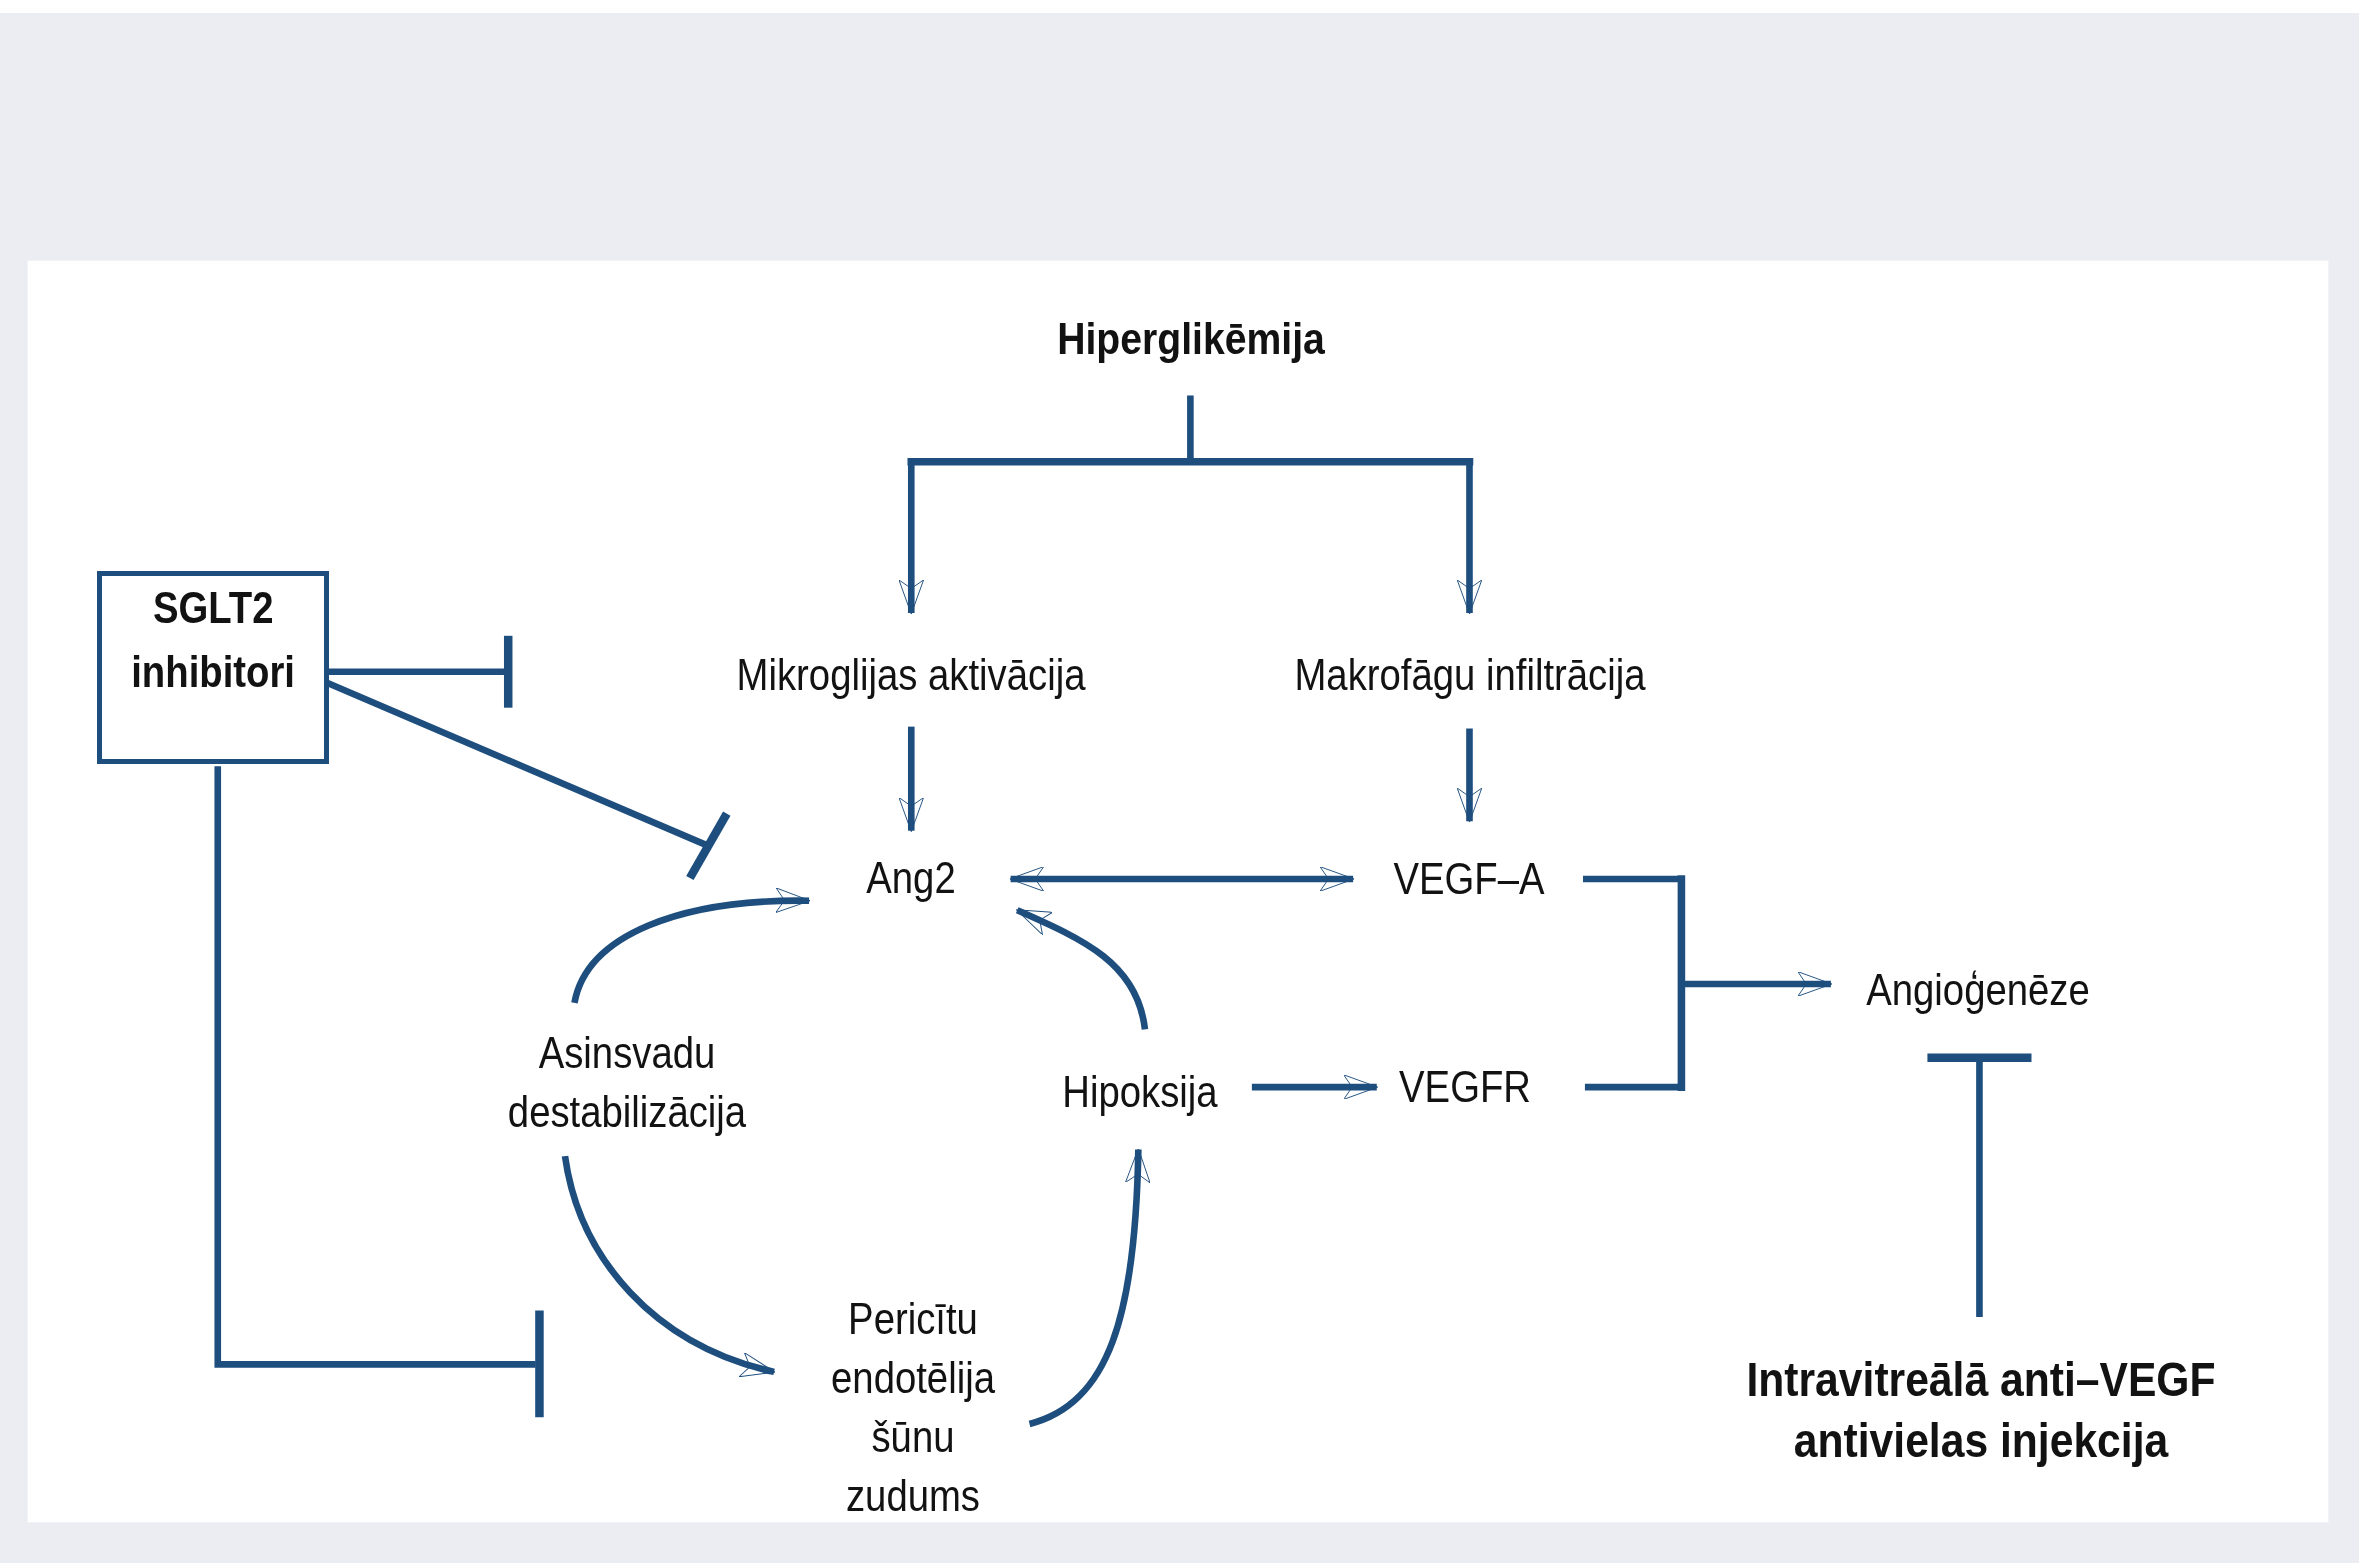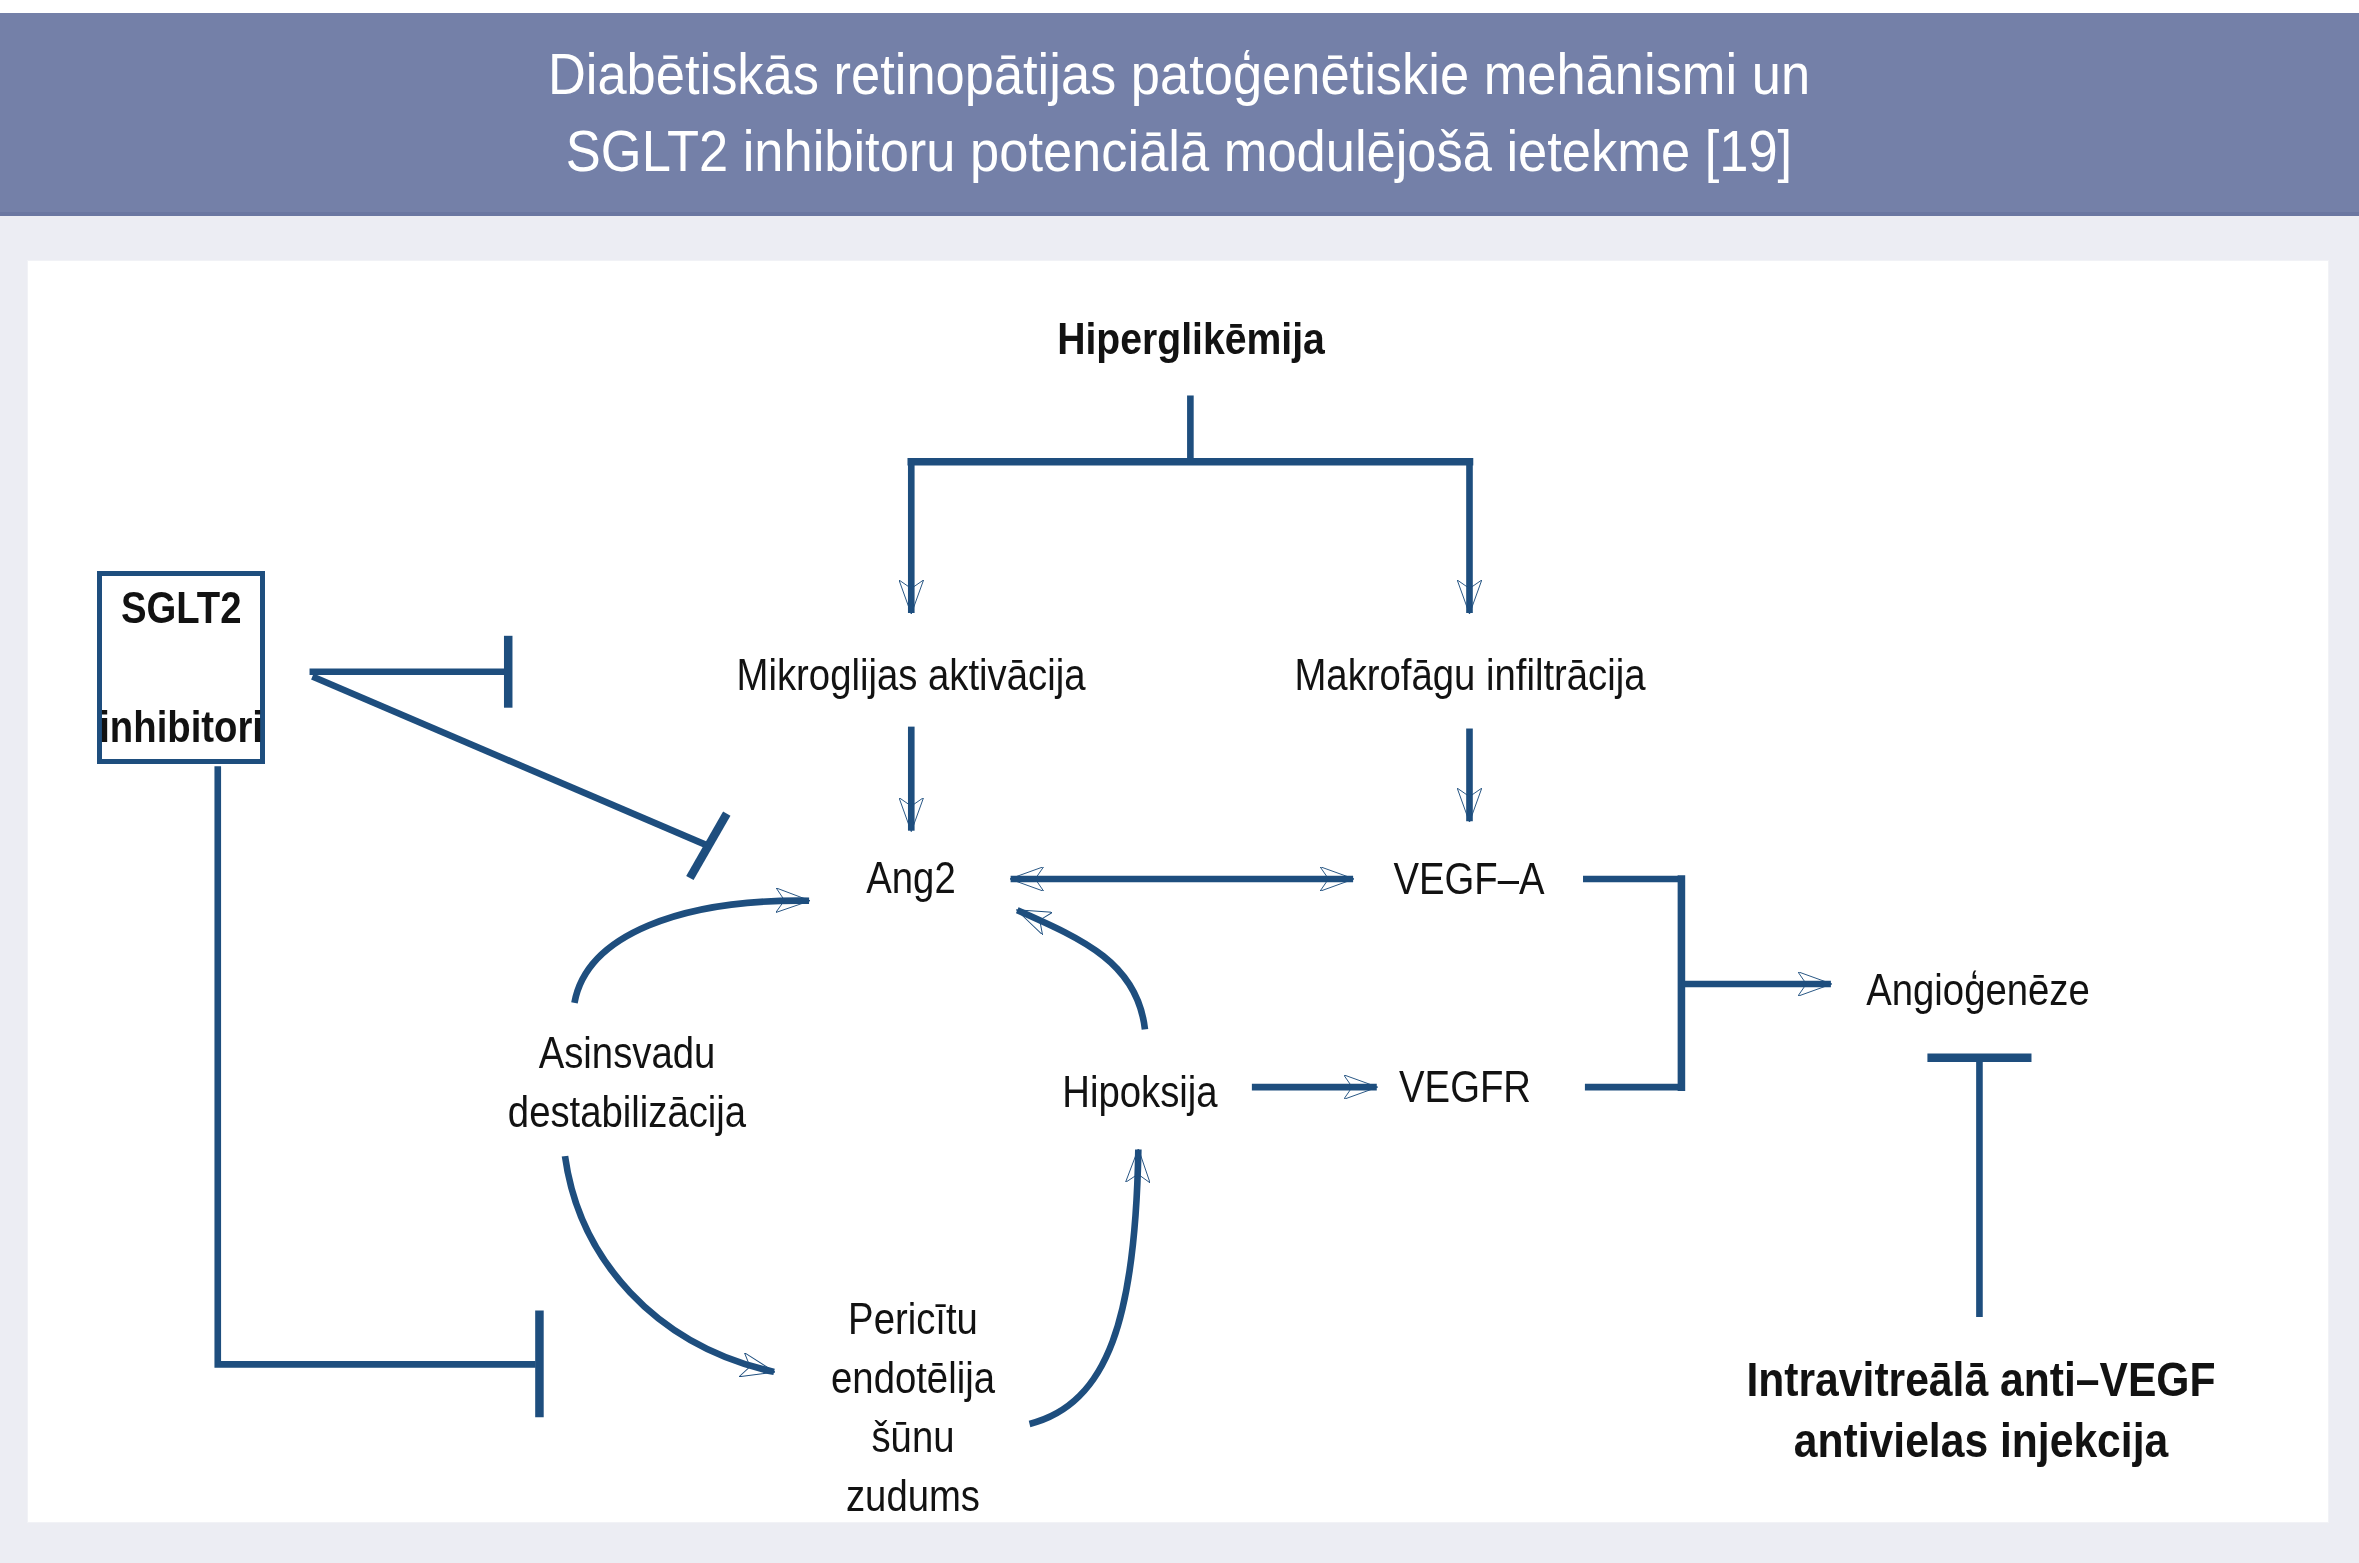--- a/index.html
+++ b/index.html
@@ -40,42 +40,38 @@
   .w8{stroke-width:8px;}
   .w9{stroke-width:9px;}
   .ahead{fill:var(--arrow-blue);stroke:none;}
   .lbl{
     position:absolute;white-space:nowrap;text-align:center;
     transform:translate(-50%,-50%) scaleX(0.87);
     font-size:44px;line-height:59px;color:var(--text-black);
   }
   .b{font-weight:bold;}
   .sglt2-box{
-    position:absolute;left:97px;top:571px;width:168px;height:193px;
+    position:absolute;left:97px;top:571px;width:232px;height:193px;
     box-sizing:border-box;border:5.7px solid var(--arrow-blue);background:#fff;
-    display:flex;flex-direction:column;align-items:center;justify-content:space-between;
+    display:flex;flex-direction:column;align-items:center;justify-content:flex-start;
   }
   .sglt2-box .bx{
     font-weight:bold;font-size:44px;line-height:64px;
     transform:scaleX(0.87);white-space:nowrap;
   }
   .fs48{font-size:45px;}
   .fs52{font-size:49px;line-height:61px;}
 </style>
 </head>
 <body>
 
 <div class="stage">
 
   <div class="top-strip"></div>
 
-  <div class="header">
-    <div class="title-line" style="top:61px;">Diabētiskās retinopātijas patoģenētiskie mehānismi un</div>
-    <div class="title-line" style="top:138px;">SGLT2 inhibitoru potenciālā modulējošā ietekme [19]</div>
-  </div>
 
   <div class="panel"></div>
 
   <svg class="wires" viewBox="0 0 2493 1652" aria-hidden="true">
     <defs>
       <marker id="ah" viewBox="0 0 36 26" refX="35" refY="13" markerWidth="36" markerHeight="26" orient="auto-start-reverse" markerUnits="userSpaceOnUse">
         <path class="ahead" d="M0,0 L36,13 L0,26 L9,13 Z"></path>
       </marker>
     </defs>
 

